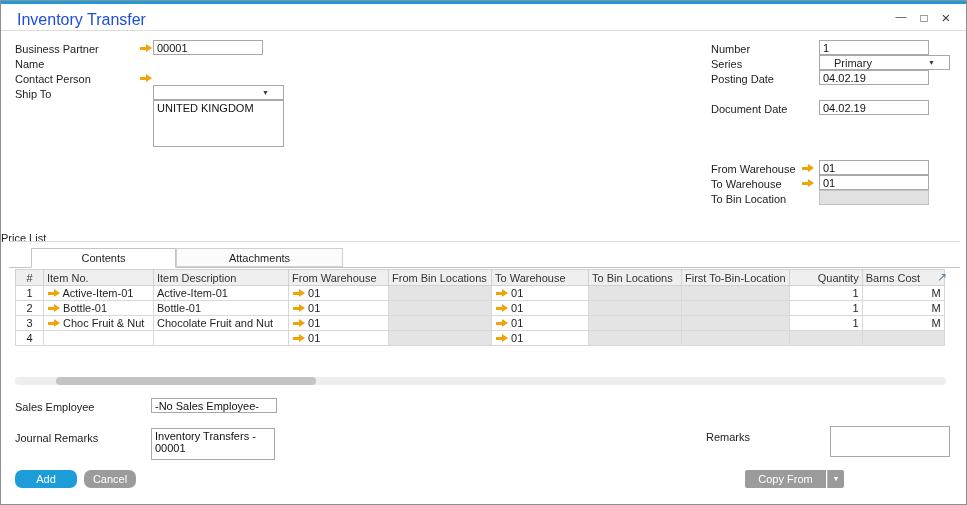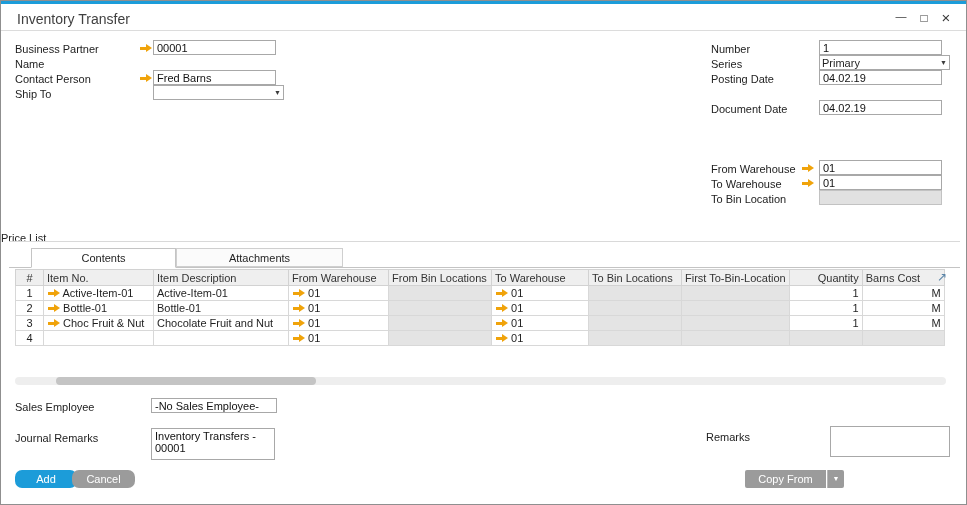--- a/index.html
+++ b/index.html
@@ -2,29 +2,29 @@
 <html><head>
 <meta charset="utf-8">
 <style>
   * { margin:0; padding:0; box-sizing:border-box; }
   body { font-family:"Liberation Sans", sans-serif; background:#e9e9e9; }
   .window{ position:relative; width:967px; height:505px; background:#ffffff;
            border:1px solid #8f8f8f; overflow:hidden; font-size:11px; color:#1f1f1f;}
   .topstrip{ position:absolute; top:0; left:0; width:100%; height:3px; background:#1c9cd9;}
   .titlebar{ position:absolute; top:3px; left:0; width:100%; height:27px; background:#fff;
              border-bottom:1px solid #dcdcdc; }
-  .title{ position:absolute; left:16px; top:7px; font-size:14px; color:#404040; }
+  .title{ position:absolute; left:16px; top:7px; font-size:16px; color:#1d4ed8; }
   .winctl{ position:absolute; top:5px; width:18px; height:18px; text-align:center;
            line-height:18px; color:#3a3a3a; cursor:pointer; }
   .lbl{ position:absolute; white-space:nowrap; color:#222; }
-  .ipt{ position:absolute; height:15px; width:123px; border:1px solid #a8a8a8; background:#fff;
+  .ipt{ position:absolute; height:15px; width:110px; border:1px solid #a8a8a8; background:#fff;
         font-family:"Liberation Sans", sans-serif; font-size:11px; padding:0 3px; color:#111; }
   .ipt:disabled, .ipt.dis{ background:#e1e1e1; border-color:#c2c2c2; }
   .ddl{ position:absolute; height:15px; width:131px; border:1px solid #a8a8a8; background:#fff;
-        display:flex; align-items:center; padding:0 2px; cursor:pointer; }
+        display:flex; align-items:center; padding:0 14px; cursor:pointer; }
   .ddl.hl{ background:#cfe9f8; }
   .caret{ margin-left:auto; font-size:7px; color:#3c3c3c; }
   .tarea{ position:absolute; border:1px solid #a8a8a8; background:#fff; resize:none;
           font-family:"Liberation Sans", sans-serif; font-size:11px; padding:1px 3px; color:#111;}
   
   .la{ position:relative; display:inline-block; width:13px; height:10px; vertical-align:-1px; }
   .la::before{ content:""; position:absolute; left:1px; top:4px; width:6px; height:3px; background:#f0a30a; }
   .la::after{ content:""; position:absolute; left:7px; top:1px; border-left:6px solid #f0a30a;
               border-top:4px solid transparent; border-bottom:4px solid transparent; }
   .la-abs{ position:absolute; width:13px; height:10px; }
@@ -72,28 +72,28 @@
   </div>
 
   <span class="lbl" style="left:14px; top:42px;">Business Partner</span>
   <span class="la-abs" style="left:138px; top:42px;"></span>
   <input class="ipt" style="left: 152px; top: 39px;" value="00001">
 
   <span class="lbl" style="left:14px; top:57px;">Name</span>
 
   <span class="lbl" style="left:14px; top:72px;">Contact Person</span>
   <span class="la-abs" style="left:138px; top:72px;"></span>
-  <input class="ipt" style="left: 152px; top: 69px;" value="Fred Barns">
 
   <span class="lbl" style="left:14px; top:87px;">Ship To</span>
   <div class="ddl" style="left:152px; top:84px;">
     <span></span>
     <span class="caret">▼</span>
   </div>
 
+  <textarea class="tarea" style="left: 152px; top: 99px; width: 131px; height: 47px;">UNITED KINGDOM</textarea>
 
   <span class="lbl" style="left:0; top:198px;margin-top:33px;">Price List</span>
 
   <span class="lbl" style="left:710px; top:42px;">Number</span>
   <input class="ipt" style="left: 818px; top: 39px;" value="1">
 
   <span class="lbl" style="left:710px; top:57px;">Series</span>
   <div class="ddl" style="left:818px; top:54px;">
     <span>Primary</span>
     <span class="caret">▼</span>
@@ -209,16 +209,16 @@
   <span class="lbl" style="left:14px; top:400px;">Sales Employee</span>
   <input class="ipt" style="left: 150px; top: 397px; width: 126px;" value="-No Sales Employee-">
 
   <span class="lbl" style="left:14px; top:431px;">Journal Remarks</span>
   <textarea class="tarea" style="left: 150px; top: 427px; width: 124px; height: 32px;">Inventory Transfers - 00001</textarea>
 
   <span class="lbl" style="left:705px; top:430px;">Remarks</span>
   <textarea class="tarea" style="left: 829px; top: 425px; width: 120px; height: 31px;"></textarea>
 
   <button class="btn blue" style="left:14px; width:62px;">Add</button>
-  <button class="btn gray" style="left:71px; width:63px;">Cancel</button>
+  <button class="btn gray" style="left:83px; width:52px;">Cancel</button>
   <button class="btn gray" style="left:744px; width:81px; border-radius:2px 0 0 2px;">Copy From</button>
   <div class="cfcaret">▼</div>
 </div>
 
 </body></html>

